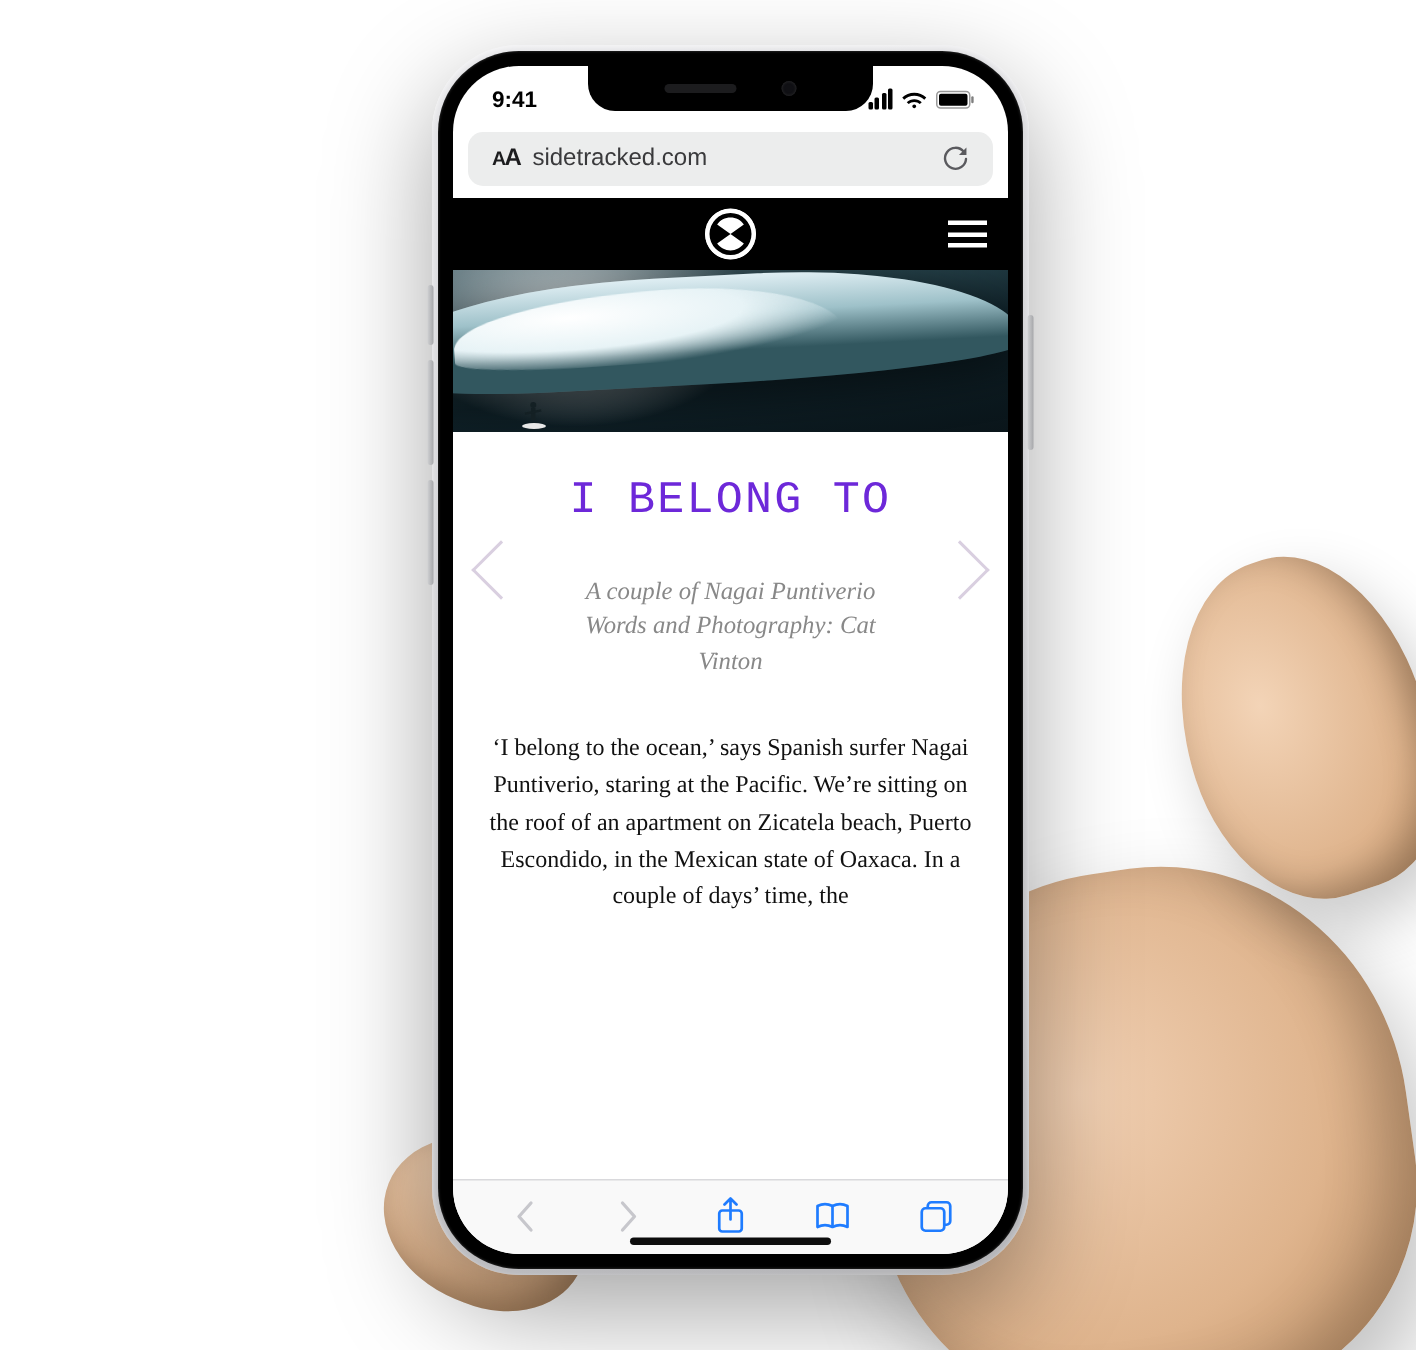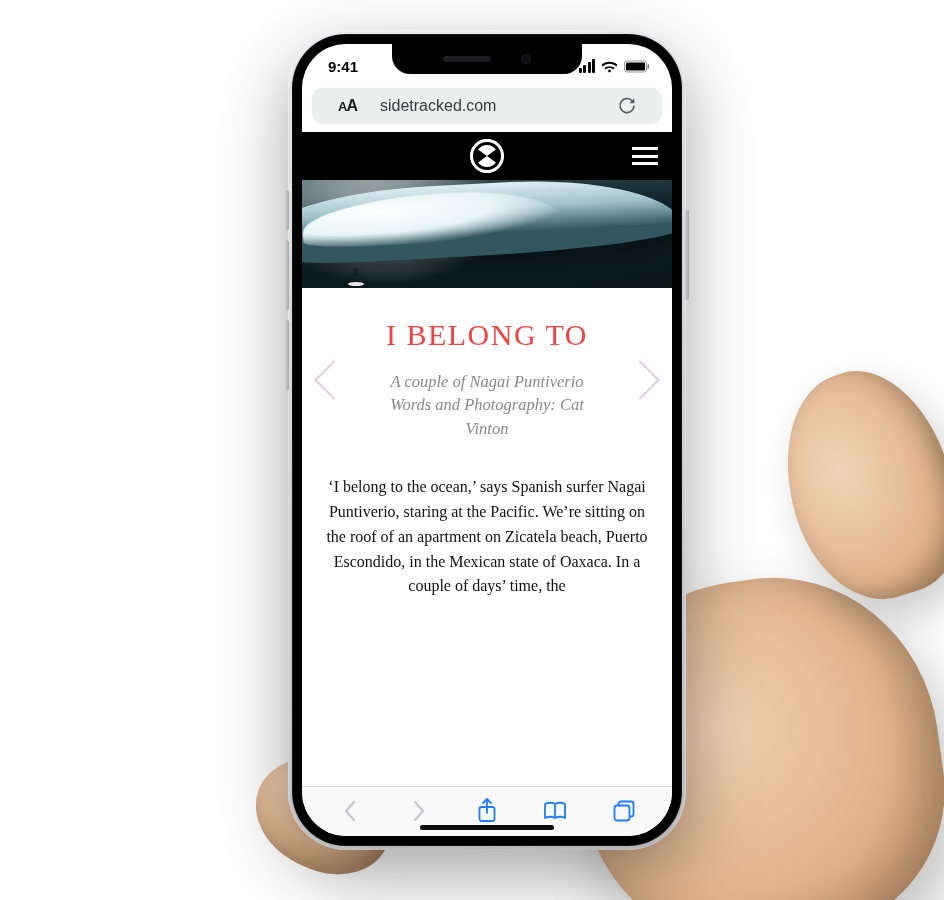--- a/index.html
+++ b/index.html
@@ -136,22 +136,22 @@
   .wifi svg, .battery svg { display:block; }
 
   
   .url-area { padding: 0 10px 8px; background:#fff; }
   .url-bar {
     background:#eceded;
     border-radius:10px;
     height:36px;
     display:flex;
     align-items:center;
-    padding:0 26px;
-    gap:23px;
+    padding:0 16px;
+    gap:8px;
   }
   .aa { font-size:13px; font-weight:600; letter-spacing:-1px; color:#1c1c1e; }
   .aa .big { font-size:16px; }
   .url-text { flex:1; text-align:left; color:#3a3a3c; font-size:16px; }
   .reload svg { display:block; }
 
   
   .webpage { position:absolute; top:88px; bottom:50px; left:0; right:0; overflow:hidden; background:#fff; }
 
   .site-header {
@@ -207,23 +207,23 @@
     bottom:2px; left:46px;
     width:16px; height:20px;
   }
 
   .article { padding: 28px 22px 0; text-align:center; position:relative; }
   .headline {
     font-size:30px;
     font-weight:300;
     letter-spacing:1.5px;
     line-height:1.25;
-    color:#ef4444;
-    margin-bottom:16px;
-    font-family: Liberation Serif, serif;
+    color:#6d28d9;
+    margin-bottom:28px;
+    font-family: Liberation Mono, monospace;
   }
   .hl-band {
     position:absolute;
     top:68px; left:0; right:0;
     height:52px;
     background:#f2eef4;
     z-index:-1;
   }
   .nav-arrow {
     position:absolute;

